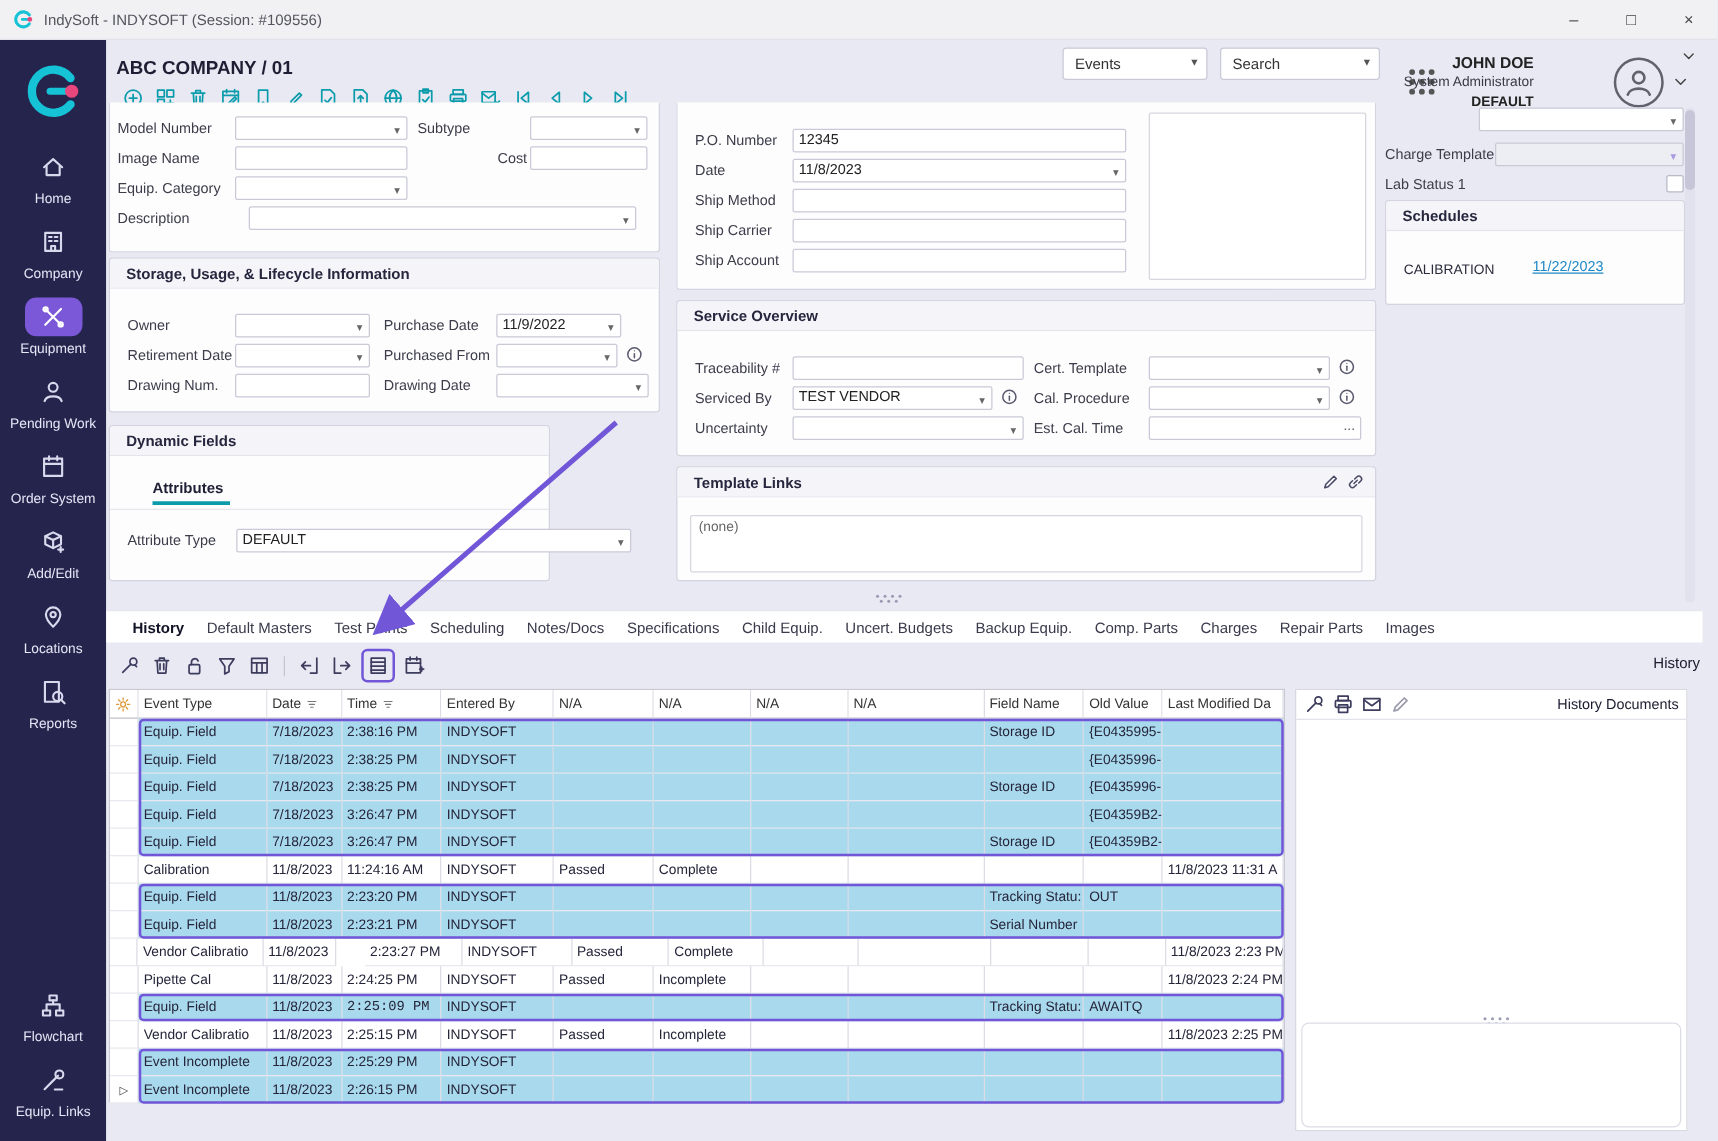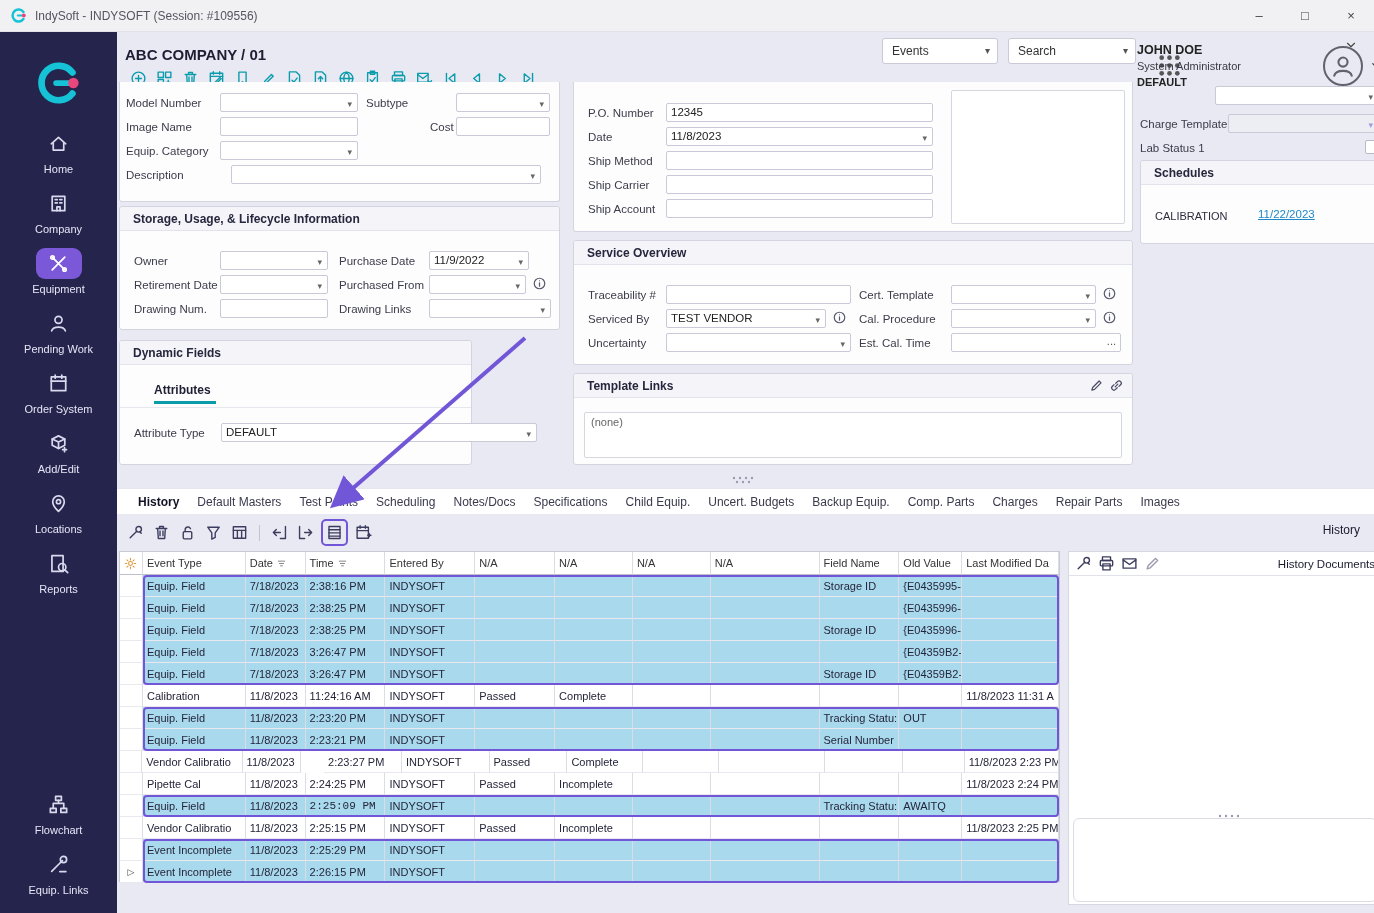--- a/index.html
+++ b/index.html
@@ -10,22 +10,22 @@
   
   .titlebar{height:32px;background:#f1f1f4;border-bottom:1px solid #e2e2e8;
     display:flex;align-items:center;padding-left:10px;gap:8px;font-size:12px;color:#55555f;}
   .titlebar .tlogo{width:17px;height:17px;}
   .win-controls{margin-left:auto;display:flex;height:32px;}
   .win-btn{width:46px;height:32px;display:flex;align-items:center;justify-content:center;
     font-size:13px;color:#444;cursor:pointer;}
 
   
   .main{display:flex;height:881px;}
-  .sidebar{width:117px;background:#24244d;display:flex;flex-direction:column;align-items:center;
-    padding-top:24px;flex-shrink:0;}
+  .sidebar{width:85px;background:#24244d;display:flex;flex-direction:column;align-items:center;
+    padding-top:14px;flex-shrink:0;}
   .sblogo{width:46px;height:46px;margin:4px 0 22px 0;}
   .nav-item{width:97px;display:flex;flex-direction:column;align-items:center;gap:4px;
     margin-bottom:13px;cursor:pointer;}
   .nav-item .ic{width:46px;height:31px;display:flex;align-items:center;justify-content:center;
     color:#d9d9ee;border-radius:9px;}
   .nav-item .ic svg{width:21px;height:21px;}
   .nav-item.active .ic{background:#7a58d8;color:#ffffff;}
   .nav-lbl{font-size:11px;color:#e6e6f6;}
   .nav-bottom{margin-top:auto;margin-bottom:4px;}
 
@@ -34,21 +34,21 @@
   
   .page-title{position:absolute;left:8px;top:14px;font-size:15px;font-weight:bold;color:#1d1d33;}
   .top-toolbar{position:absolute;left:13px;top:38px;display:flex;align-items:center;gap:9px;}
   .top-toolbar .icn{width:17px;height:17px;color:#0b9cab;cursor:pointer;}
   .icn{display:inline-flex;}
   .icn svg{width:100%;height:100%;}
   .sel{position:absolute;height:26px;background:#fff;border:1px solid #c9c9d7;border-radius:3px;
     font-size:12px;color:#333;line-height:24px;padding:0 20px 0 9px;cursor:pointer;}
   .sel::after{content:"▾";position:absolute;right:7px;top:0;font-size:10px;color:#555;}
   .apps-grid{position:absolute;left:1040px;top:21px;width:25px;height:25px;color:#555;cursor:pointer;}
-  .user-text{position:absolute;left:1020px;top:10px;width:180px;}
+  .user-text{position:absolute;left:962px;top:10px;width:180px;text-align:right;}
   .user-name{font-size:12.5px;font-weight:bold;color:#222;line-height:17px;}
   .user-role{font-size:11px;color:#3a3a46;line-height:15px;}
   .user-profile{font-size:11px;font-weight:bold;color:#222;line-height:16px;}
   .avatar{position:absolute;left:1206px;top:14px;width:40px;height:40px;border:2px solid #62626e;
     border-radius:50%;display:flex;align-items:center;justify-content:center;color:#62626e;cursor:pointer;}
   .avatar svg{width:26px;height:26px;}
   .user-chev{position:absolute;left:1252px;top:26px;width:15px;height:15px;color:#444;cursor:pointer;}
 
   
   .panel{position:absolute;background:#fdfdfe;border:1px solid #d4d4e0;border-radius:3px;}
@@ -424,21 +424,21 @@
         <div class="inp dd" style="left:309px;top:68px;width:97px;"></div>
         <span class="icn ii" style="left:412px;top:69px;">
             <svg viewBox="0 0 16 16" fill="none" stroke="currentColor" stroke-width="1.3" stroke-linecap="round" stroke-linejoin="round">
               <circle cx="8" cy="8" r="5.6"></circle>
               <path d="M8 7.4v3.4"></path>
               <circle cx="8" cy="5" r="0.6" fill="currentColor" stroke="none"></circle>
             </svg>
           </span>
         <div class="lbl" style="left:14px;top:94px;">Drawing Num.</div>
         <div class="inp" style="left:100px;top:92px;width:108px;"></div>
-        <div class="lbl" style="left:219px;top:94px;">Drawing Links</div>
+        <div class="lbl" style="left:219px;top:94px;">Drawing Date</div>
         <div class="inp dd" style="left:309px;top:92px;width:122px;"></div>
       </div>
 
       <div class="panel" style="left:2px;top:308px;width:353px;height:125px;">
         <div class="panel-header">Dynamic Fields</div>
         <div class="tab-attr">Attributes</div>
         <div class="tab-attr-underline"></div>
         <div class="panel-divider"></div>
         <div class="lbl" style="left:14px;top:84px;">Attribute Type</div>
         <div class="inp dd" style="left:101px;top:82px;width:316px;"><span>DEFAULT</span></div>

